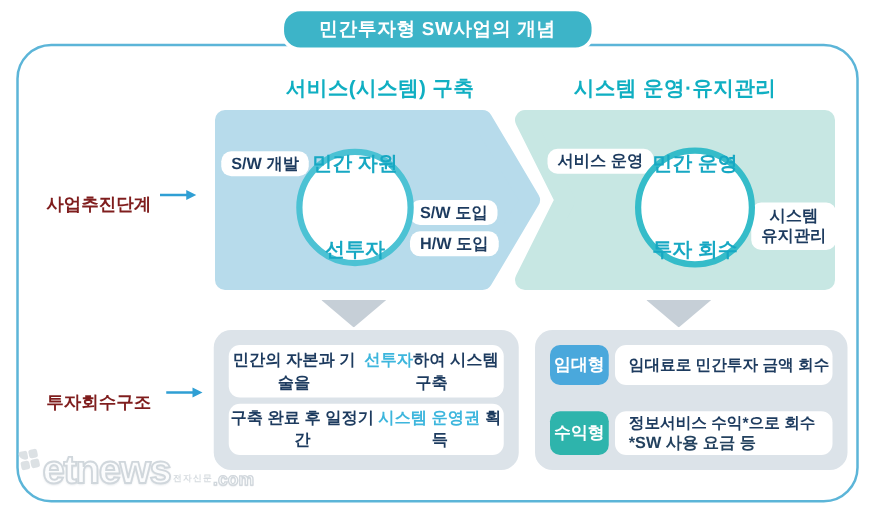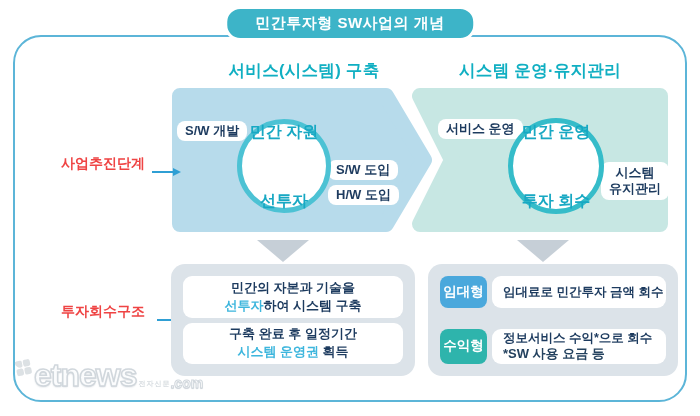--- a/index.html
+++ b/index.html
@@ -14,23 +14,23 @@
   .title-pill{left:350px;top:6px;transform:translateX(-50%);background:#3db4c8;color:#fff;
     font-size:15px;font-weight:bold;padding:5px 28px;border-radius:16px;border:3px solid #fff;
     white-space:nowrap;letter-spacing:0.5px;}
 
   
   .col-header{top:60px;height:22px;text-align:center;color:#10afc2;font-size:16.5px;font-weight:bold;letter-spacing:0.3px;}
   .col-header.left{left:172px;width:264px;}
   .col-header.right{left:412px;width:256px;}
 
   
-  .side-label{color:#ef4444;font-size:14px;font-weight:bold;display:flex;align-items:flex-end;gap:7px;white-space:nowrap;margin-left:24px;}
+  .side-label{color:#7f1d1d;font-size:14px;font-weight:bold;display:flex;align-items:flex-start;gap:7px;white-space:nowrap;}
   .side-label.top{left:37px;top:155px;}
-  .side-label.bottom{left:37px;top:303px;gap:12px;}
+  .side-label.bottom{left:37px;top:313px;gap:12px;}
   .arrow-line{display:inline-block;width:22px;height:2px;background:#2f9fd4;position:relative;}
   .arrow-line::after{content:"";position:absolute;right:-7px;top:-3.5px;border-left:8px solid #2f9fd4;
     border-top:4.5px solid transparent;border-bottom:4.5px solid transparent;}
 
   
   .shape-layer{left:0;top:0;width:700px;height:416px;pointer-events:none;}
 
   
   .stage-circle{border-radius:50%;background:#fff;display:flex;flex-direction:column;align-items:center;justify-content:center;
     color:#17a8c3;font-weight:bold;font-size:16px;line-height:21px;text-align:center;white-space:nowrap;gap:48px;}
@@ -42,21 +42,21 @@
     padding:2px 8px;white-space:nowrap;line-height:16px;}
   .tag.two-line{text-align:center;padding:3px 8px;}
 
   
   .down-arrow{width:52px;height:22px;background:#c6cfd7;clip-path:polygon(0 0,100% 0,50% 100%);}
 
   
   .group{top:264px;height:112px;background:#dce3e9;border-radius:14px;box-sizing:border-box;padding:12px;gap:21px;}
   .group.left{left:171px;width:244px;display:flex;flex-direction:column;gap:5px;}
   .group.right{left:428px;width:250px;display:flex;flex-direction:column;justify-content:space-between;}
-  .white-box{background:#fff;border-radius:9px;flex:1;display:flex;flex-direction:column;align-items:center;justify-content:center;
+  .white-box{background:#fff;border-radius:9px;flex:1;display:flex;align-items:center;justify-content:center;
     color:#1d3b5f;font-size:13px;font-weight:bold;line-height:18px;text-align:center;}
   .hl{color:#3db6dd;}
   .row{display:flex;gap:5px;}
   .row.first{height:36px;}
   .row.second{height:40px;}
   .badge{width:47px;border-radius:8px;color:#fff;font-size:13.5px;font-weight:bold;
     display:flex;align-items:center;justify-content:center;flex:0 0 auto;}
   .badge.rent{background:#4aa8dc;}
   .badge.profit{background:#2eb4ac;}
   .row-box{background:#fff;border-radius:9px;flex:1;display:flex;flex-direction:column;justify-content:center;

